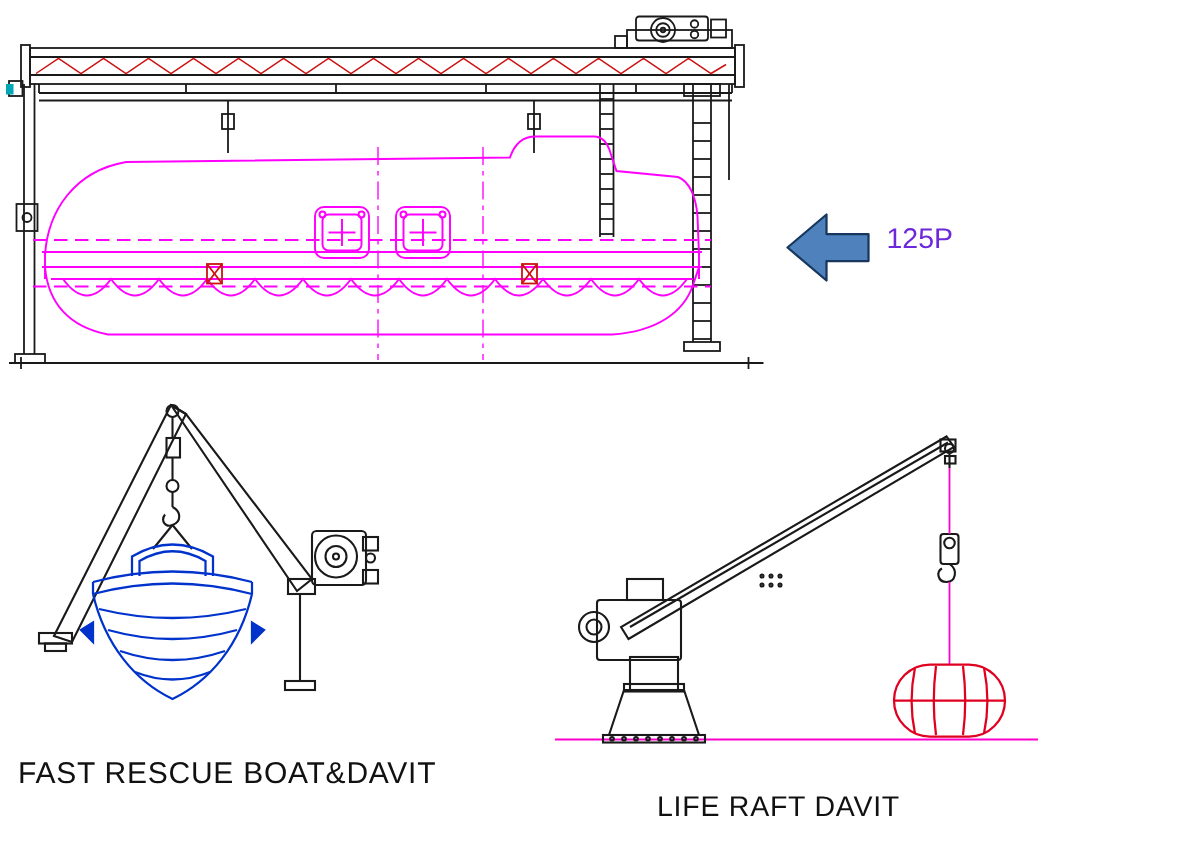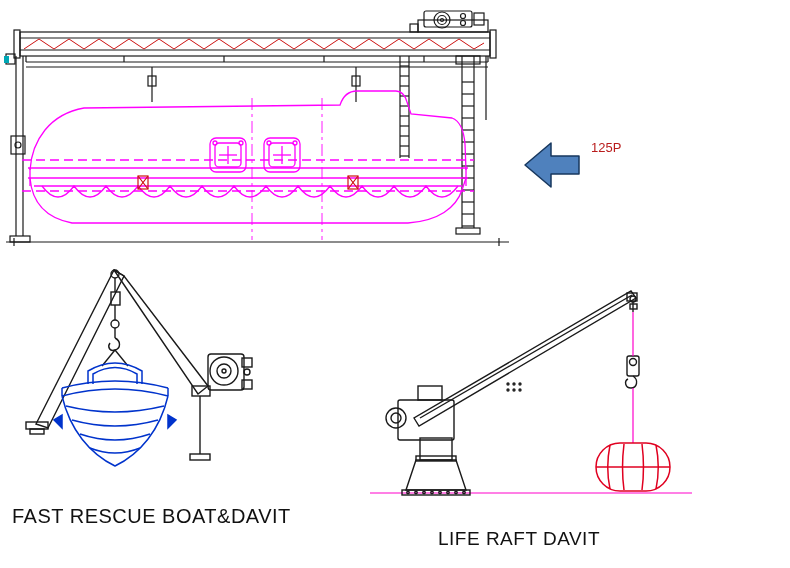--- a/index.html
+++ b/index.html
@@ -2,21 +2,21 @@
 <html><head>
 <meta charset="utf-8">
 <style>
   html,body{margin:0;padding:0;}
   body{font-family:"Liberation Sans", sans-serif; background:#ffffff;}
   #canvas{position:relative;width:790px;height:568px;background:#ffffff;overflow:hidden;}
   .fig{position:absolute;}
   .caption{position:absolute;color:#111;letter-spacing:0.5px;white-space:nowrap;}
   #caption-fast-rescue{left:12px;top:505px;font-size:20px;}
   #caption-life-raft{left:438px;top:528px;font-size:19px;}
-  #annotation{position:absolute;left:591px;top:136px;color:#b91c1c;font-size:13px;line-height:23px;white-space:nowrap;}
+  #annotation{position:absolute;left:591px;top:148px;color:#6d28d9;font-size:19px;line-height:23px;white-space:nowrap;}
   svg{display:block;}
 </style>
 </head>
 <body>
 
 <div id="canvas">
 
   <svg class="fig" style="left:4px;top:10px;" width="516" height="240" viewBox="0 0 516 240">
 
     <g fill="none" stroke-width="1.2" stroke="#1a1a1a">

